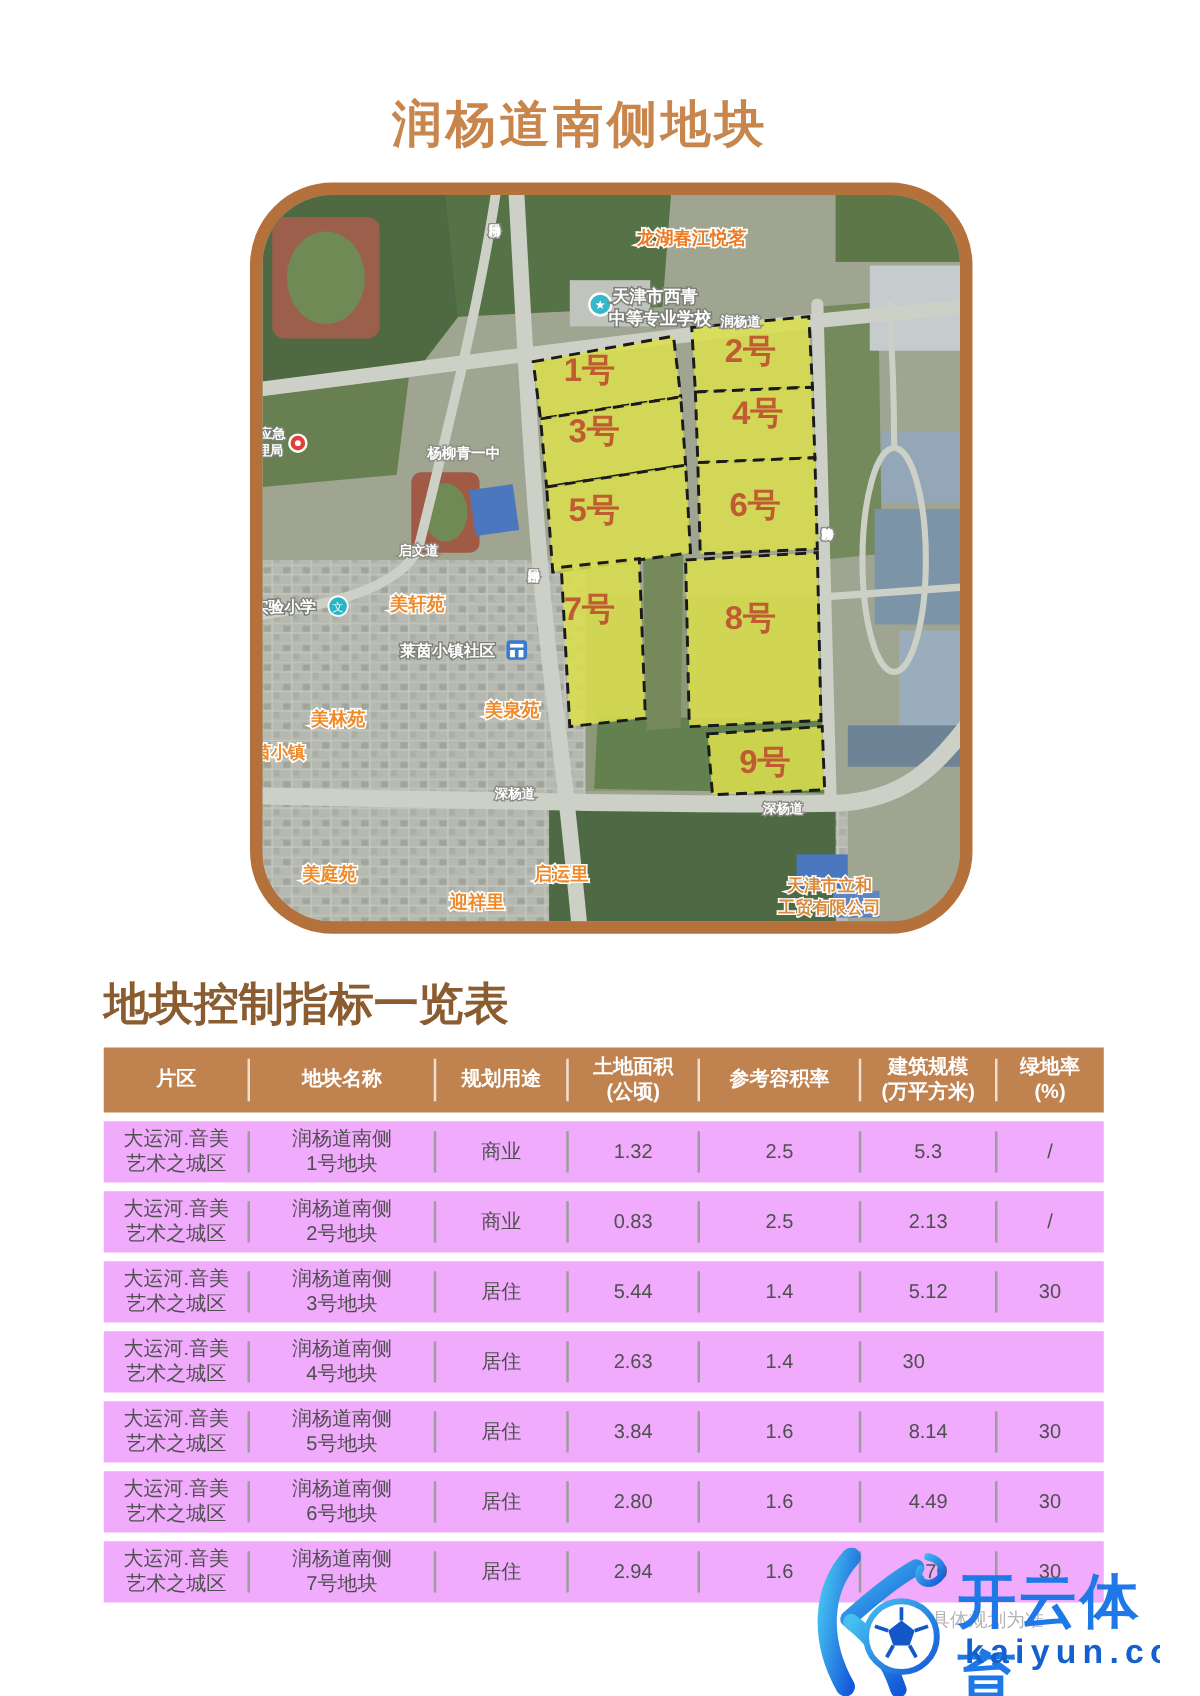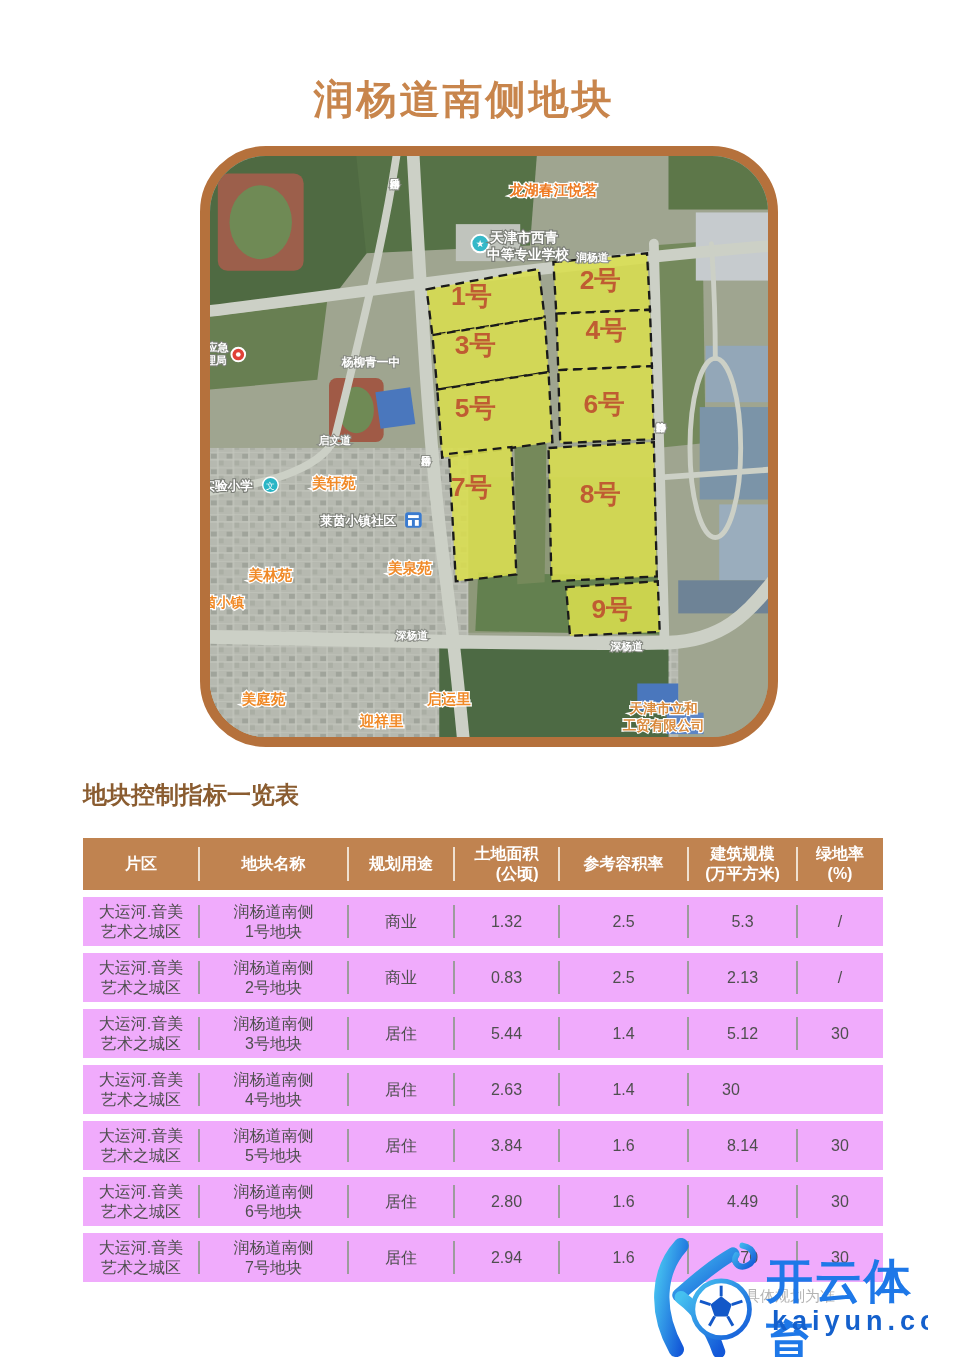--- a/index.html
+++ b/index.html
@@ -9,33 +9,33 @@
   
   .page-title{position:absolute;left:0;top:72px;width:100%;text-align:center;
     font-size:40px;font-weight:bold;letter-spacing:3px;color:#c8854c;}
 
   
   .map-frame{position:absolute;left:200px;top:146px;width:578px;height:601px;
     border:10px solid #b5713c;border-radius:66px;overflow:hidden;box-sizing:border-box;background:#9fa590;}
   .map-frame svg{display:block;width:100%;height:100%;}
 
   
-  .section-title{position:absolute;left:83px;top:779px;font-size:24px;font-weight:bold;color:#8a5c30;}
+  .section-title{position:absolute;left:83px;top:779px;font-size:36px;font-weight:bold;color:#8a5c30;}
 
   
   .table{position:absolute;left:83px;top:838px;width:800px;}
   .thead{display:flex;background:#c08350;height:52px;}
   .trow{display:flex;background:#f0abfc;height:49px;margin-top:7px;}
   .cell{position:relative;display:flex;align-items:center;justify-content:center;
     text-align:center;font-size:16px;color:#4f4f4f;line-height:1.25;}
   .thead .cell{color:#ffffff;font-weight:600;font-size:16px;}
   .thead .cell:not(:first-child)::before{content:"";position:absolute;left:-1px;top:9px;bottom:9px;width:2px;background:#efe0d0;}
   .trow .cell:not(:first-child)::before{content:"";position:absolute;left:-1px;top:8px;bottom:8px;width:1.5px;background:#9c9c9c;}
   .pre{white-space:pre-line;}
-  .c0{width:116px;text-align:center;} .c1{width:149px;} .c2{width:106px;} .c3{width:105px;text-align:right;} .c4{width:129px;} .c5{width:109px;} .c6{width:86px;}
+  .c0{width:116px;text-align:center;} .c1{width:149px;} .c2{width:106px;} .c3{width:105px;} .c4{width:129px;} .c5{width:109px;} .c6{width:86px;}
 
   
   .footnote{position:absolute;left:700px;top:1287px;font-size:15px;color:#b3b3b3;z-index:1;}
 
   
   .watermark{position:absolute;left:648px;top:1238px;width:312px;height:119px;z-index:2;}
   .wm-logo{position:absolute;left:0;top:0;width:118px;height:119px;}
   .wm-brand{position:absolute;left:118px;top:12px;font-size:47px;font-weight:800;color:#1e78e8;letter-spacing:2px;}
   .wm-domain{position:absolute;left:124px;top:68px;font-size:27px;font-weight:bold;color:#1460cc;letter-spacing:5px;}
 </style>

